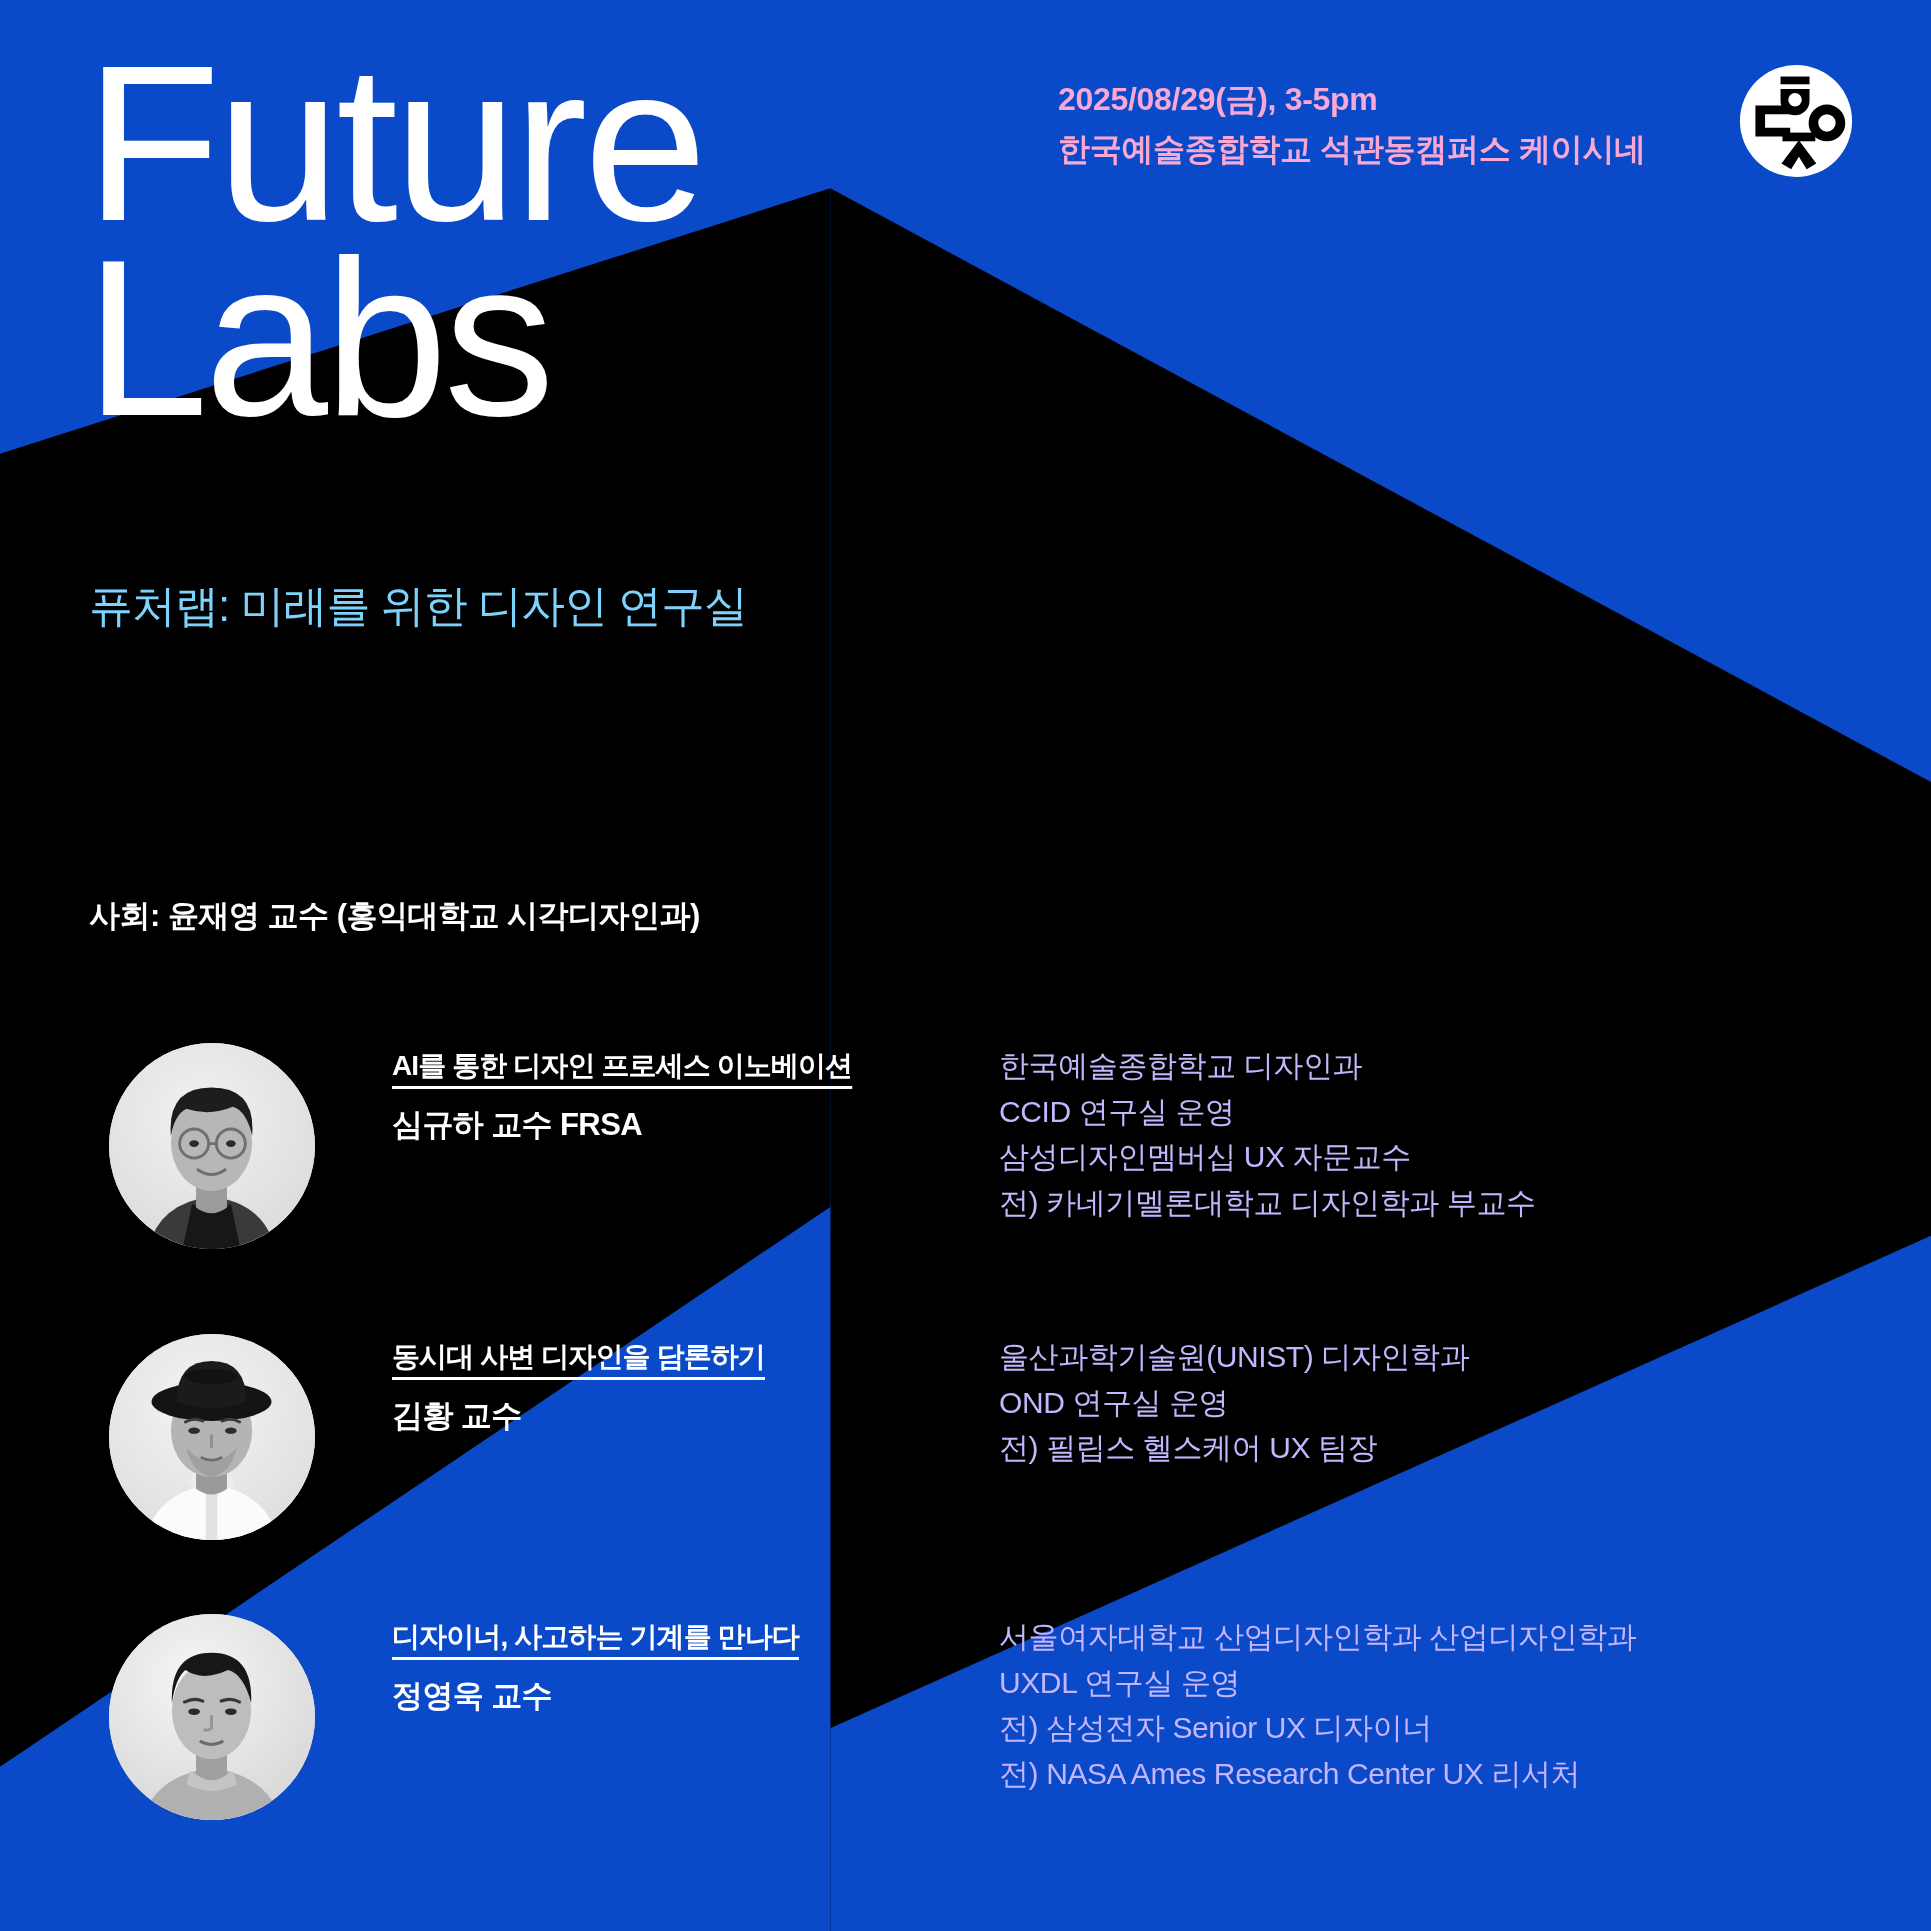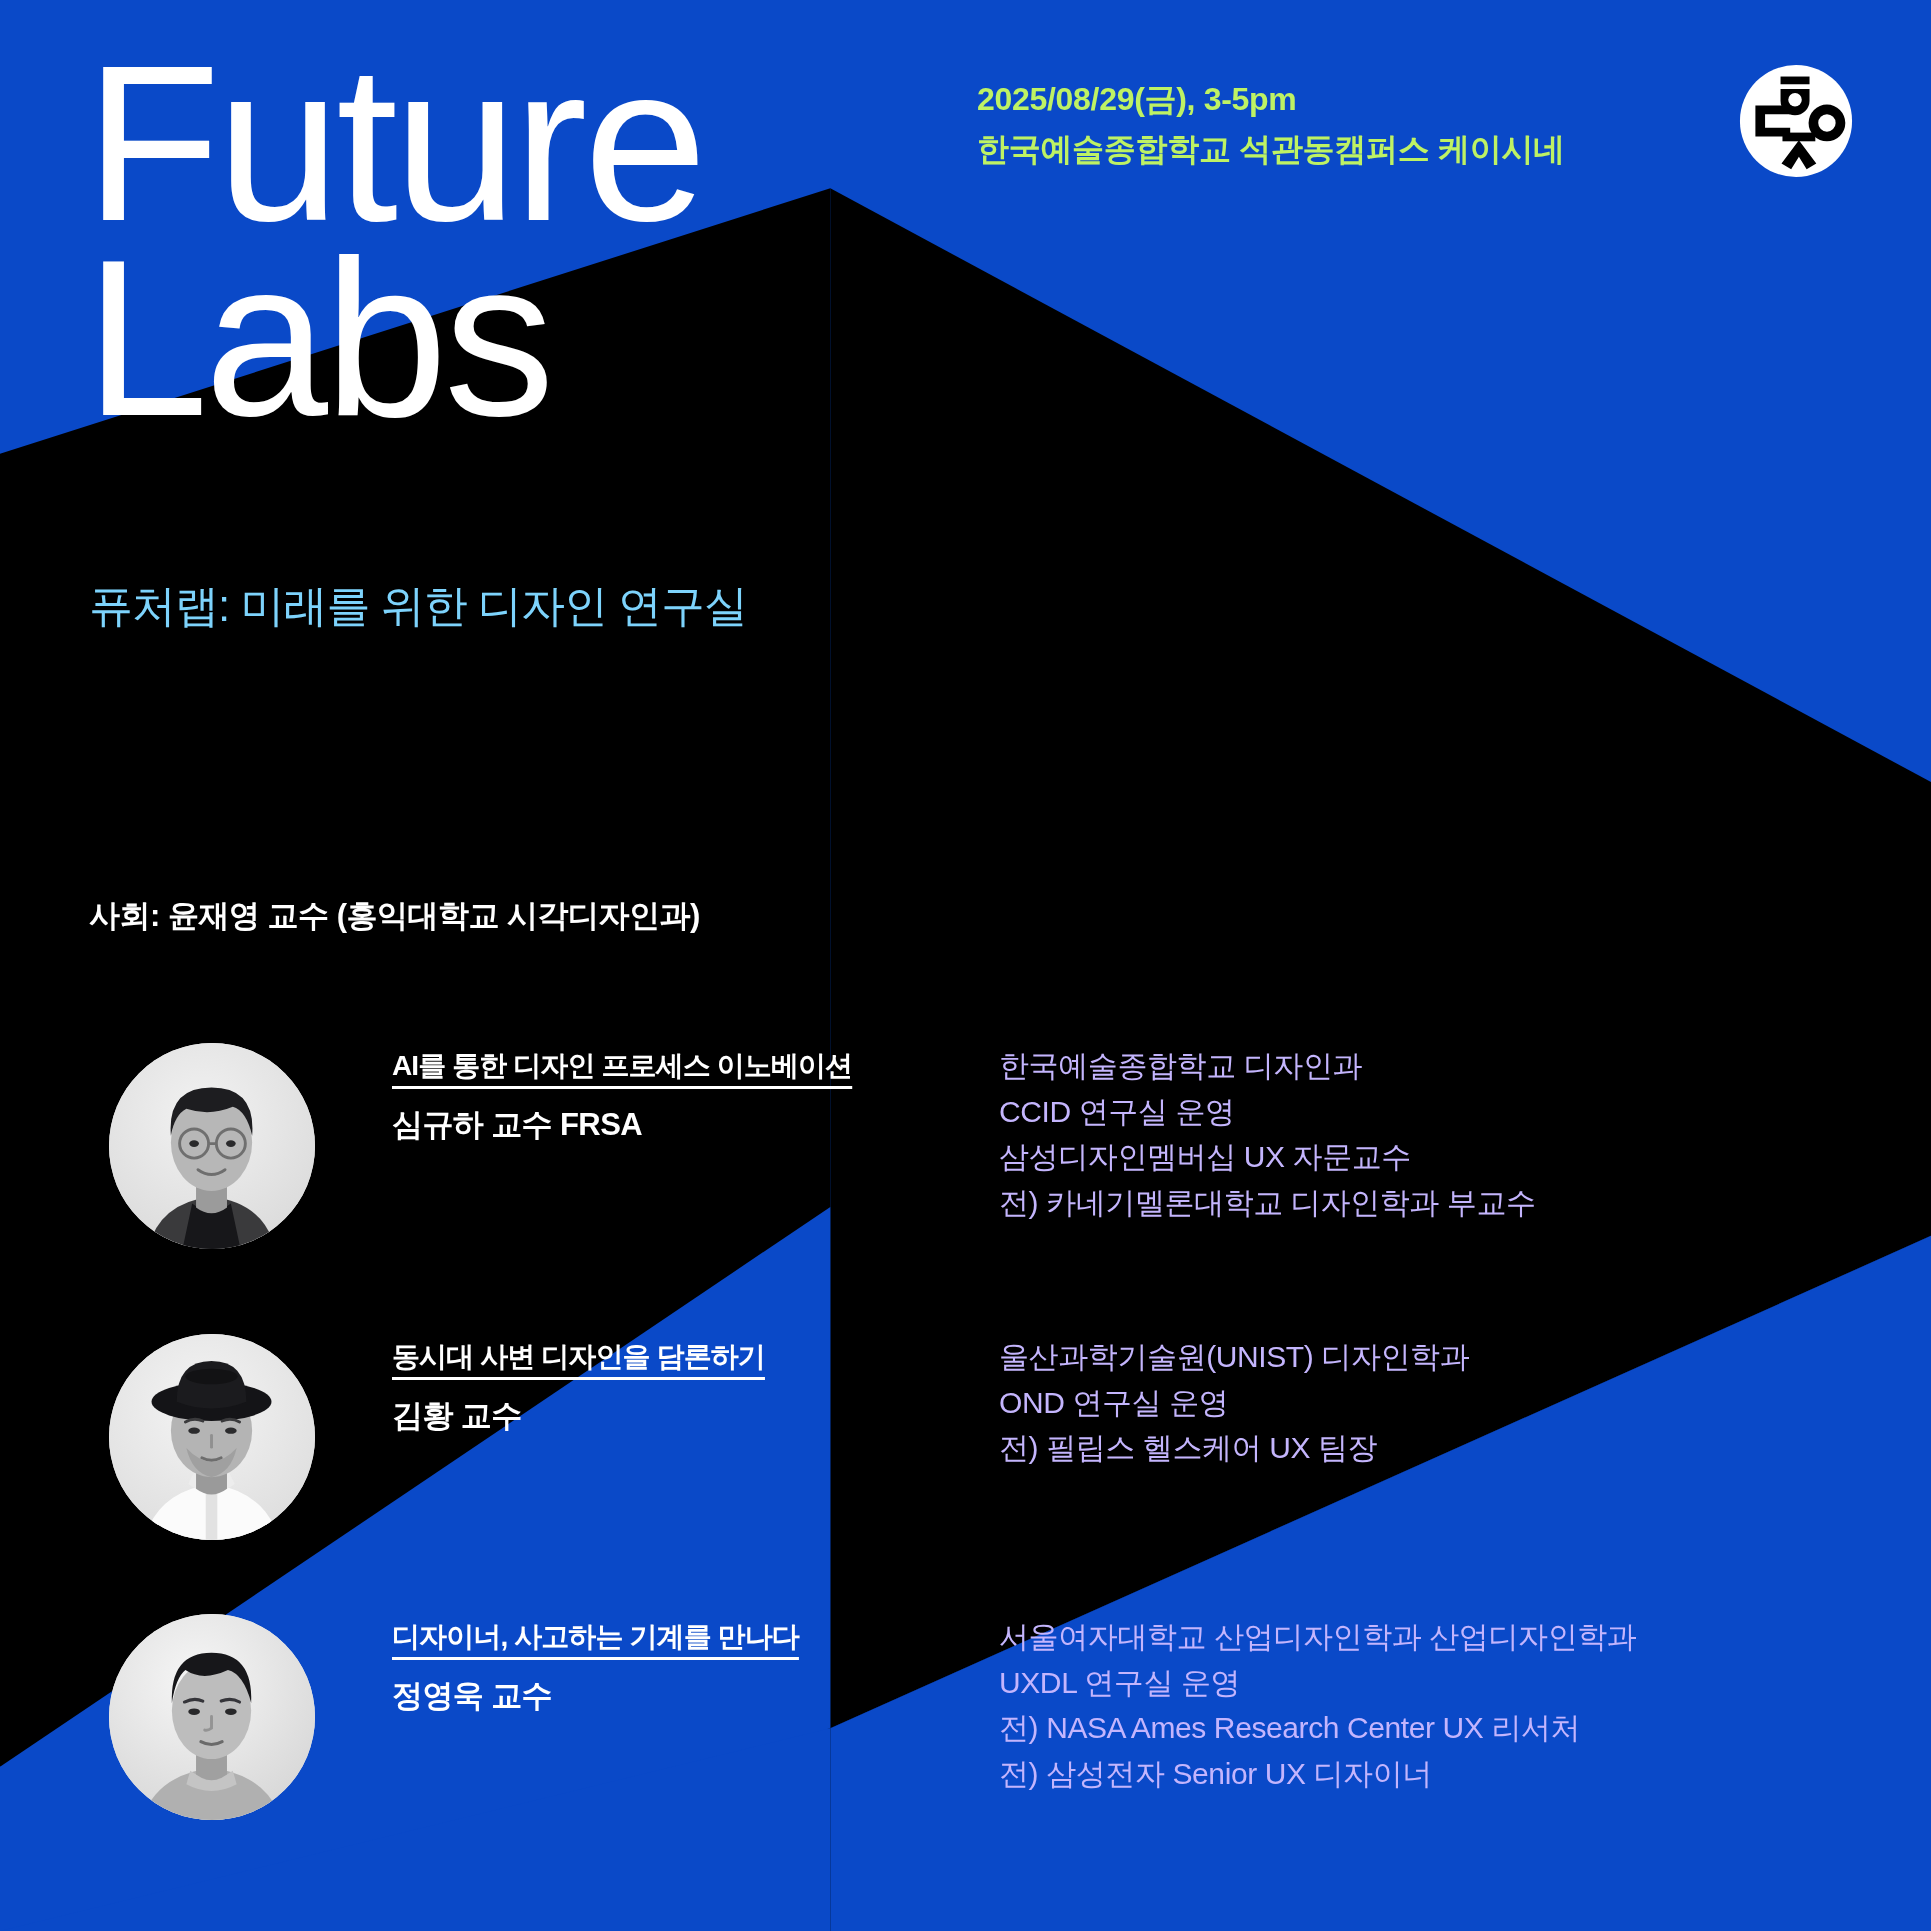--- a/index.html
+++ b/index.html
@@ -12,22 +12,22 @@
   }
 
   
   #bg { position:absolute; inset:0; width:1931px; height:1931px; z-index:0; }
 
   
   .layer { position:absolute; inset:0; z-index:5; }
 
   
   .header-meta{
-    position:absolute; left:977px; top:75px;
-    color:#bef264; font-weight:bold;
+    position:absolute; left:1058px; top:75px;
+    color:#f9a8d4; font-weight:bold;
     font-size:32px; line-height:1.55;
     letter-spacing:-0.3px;
   }
   .header-meta div{ white-space:nowrap; }
 
   
   .logo{
     position:absolute; left:1738px; top:63px;
     width:116px; height:116px;
   }
@@ -266,19 +266,19 @@
         <path d="M95 132 q11 6 22 0" stroke="#6a6a6a" stroke-width="3.2" fill="none" stroke-linecap="round"></path>
       </svg>
     </div>
     <div class="talk">
       <div class="talk-title">디자이너, 사고하는 기계를 만나다</div>
       <div class="talk-name">정영욱 교수</div>
     </div>
     <div class="bio">
       <div>서울여자대학교 산업디자인학과 산업디자인학과</div>
       <div>UXDL 연구실 운영</div>
+      <div>전) 삼성전자 Senior UX 디자이너</div>
       <div>전) NASA Ames Research Center UX 리서처</div>
-      <div>전) 삼성전자 Senior UX 디자이너</div>
     </div>
   </div>
 
 </div>
 
 
 </body></html>

